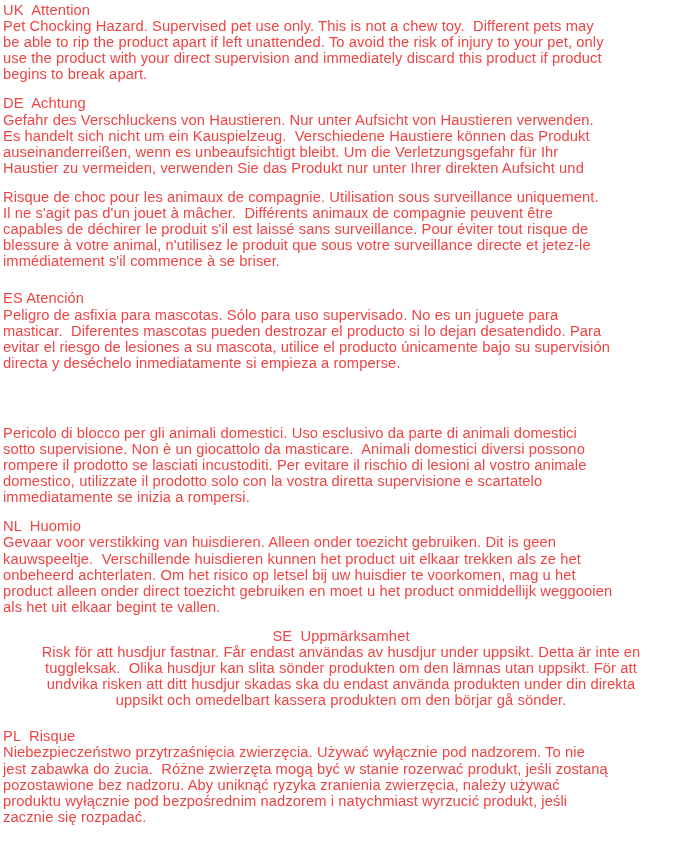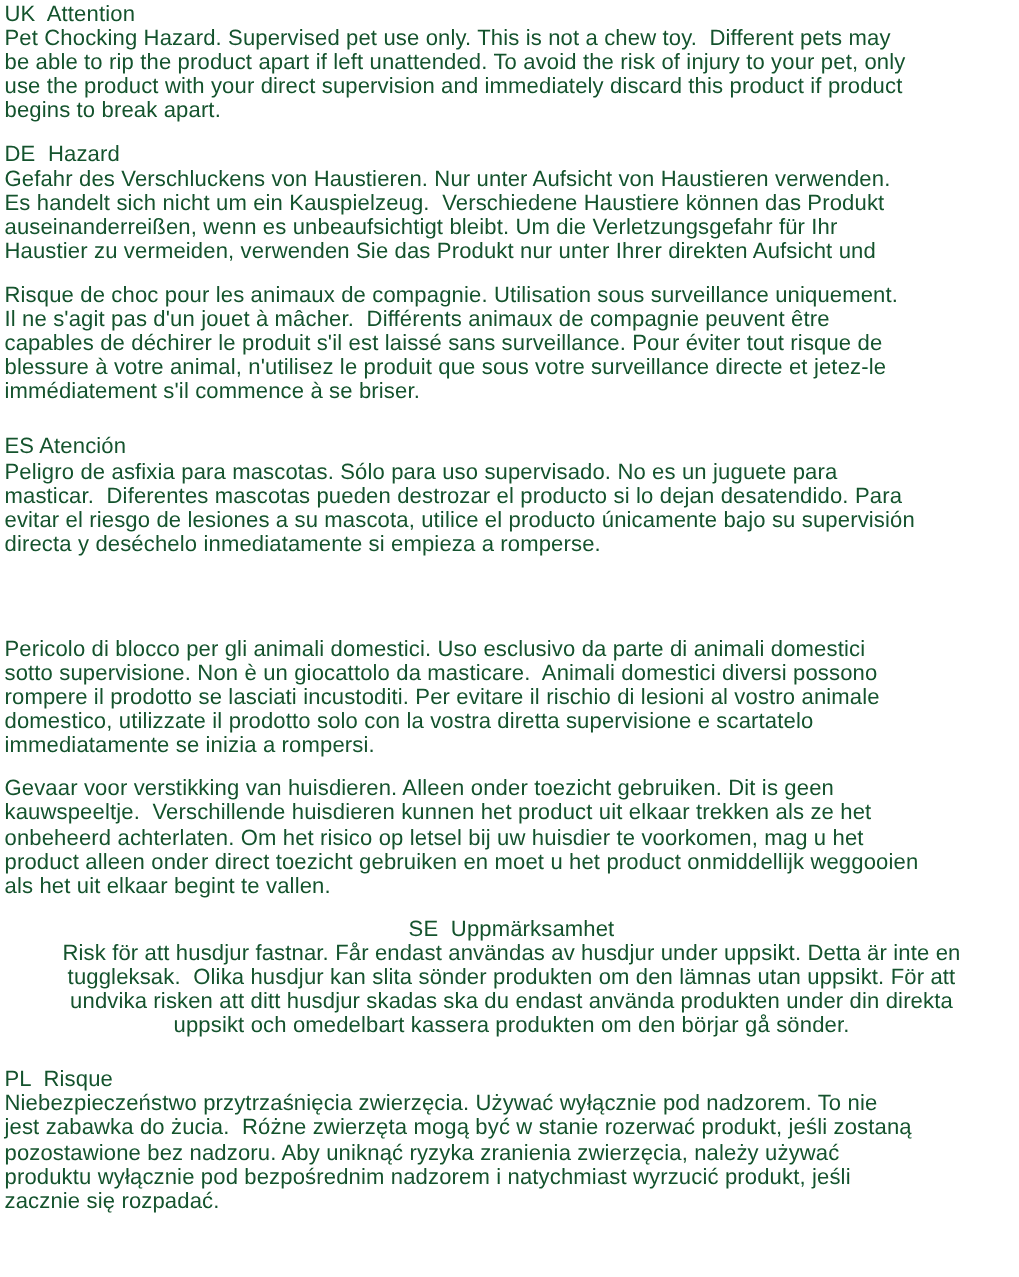--- a/index.html
+++ b/index.html
@@ -10,21 +10,21 @@
     width: 679px;
     height: 851px;
     background: #ffffff;
     overflow: hidden;
   }
   .doc {
     box-sizing: border-box;
     width: 679px;
     height: 653px;
     padding: 2px 0 0 3px;
-    color: #14532d;
+    color: #ef4444;
     font-family: "Liberation Sans", sans-serif;
     font-size: 14.7px;
     line-height: 16.1px;
     letter-spacing: 0.1px;
   }
   .lang-section {
     margin: 0 0 13px 0;
   }
   .lang-section.gap-large {
     margin-bottom: 54px;
@@ -48,21 +48,21 @@
 
   <section class="lang-section">
     <div class="sec-header">UK  Attention</div>
     <div class="sec-body">Pet Chocking Hazard. Supervised pet use only. This is not a chew toy.  Different pets may
 be able to rip the product apart if left unattended. To avoid the risk of injury to your pet, only
 use the product with your direct supervision and immediately discard this product if product
 begins to break apart.</div>
   </section>
 
   <section class="lang-section">
-    <div class="sec-header">DE  Hazard</div>
+    <div class="sec-header">DE  Achtung</div>
     <div class="sec-body">Gefahr des Verschluckens von Haustieren. Nur unter Aufsicht von Haustieren verwenden.
 Es handelt sich nicht um ein Kauspielzeug.  Verschiedene Haustiere können das Produkt
 auseinanderreißen, wenn es unbeaufsichtigt bleibt. Um die Verletzungsgefahr für Ihr
 Haustier zu vermeiden, verwenden Sie das Produkt nur unter Ihrer direkten Aufsicht und</div>
   </section>
 
   <section class="lang-section">
     <div class="sec-body">Risque de choc pour les animaux de compagnie. Utilisation sous surveillance uniquement.
 Il ne s'agit pas d'un jouet à mâcher.  Différents animaux de compagnie peuvent être
 capables de déchirer le produit s'il est laissé sans surveillance. Pour éviter tout risque de
@@ -80,20 +80,21 @@
 
   <section class="lang-section">
     <div class="sec-body">Pericolo di blocco per gli animali domestici. Uso esclusivo da parte di animali domestici
 sotto supervisione. Non è un giocattolo da masticare.  Animali domestici diversi possono
 rompere il prodotto se lasciati incustoditi. Per evitare il rischio di lesioni al vostro animale
 domestico, utilizzate il prodotto solo con la vostra diretta supervisione e scartatelo
 immediatamente se inizia a rompersi.</div>
   </section>
 
   <section class="lang-section">
+    <div class="sec-header">NL  Huomio</div>
     <div class="sec-body">Gevaar voor verstikking van huisdieren. Alleen onder toezicht gebruiken. Dit is geen
 kauwspeeltje.  Verschillende huisdieren kunnen het product uit elkaar trekken als ze het
 onbeheerd achterlaten. Om het risico op letsel bij uw huisdier te voorkomen, mag u het
 product alleen onder direct toezicht gebruiken en moet u het product onmiddellijk weggooien
 als het uit elkaar begint te vallen.</div>
   </section>
 
   <section class="lang-section gap-medium">
     <div class="sec-header">SE  Uppmärksamhet</div>
     <div class="sec-body">Risk för att husdjur fastnar. Får endast användas av husdjur under uppsikt. Detta är inte en

